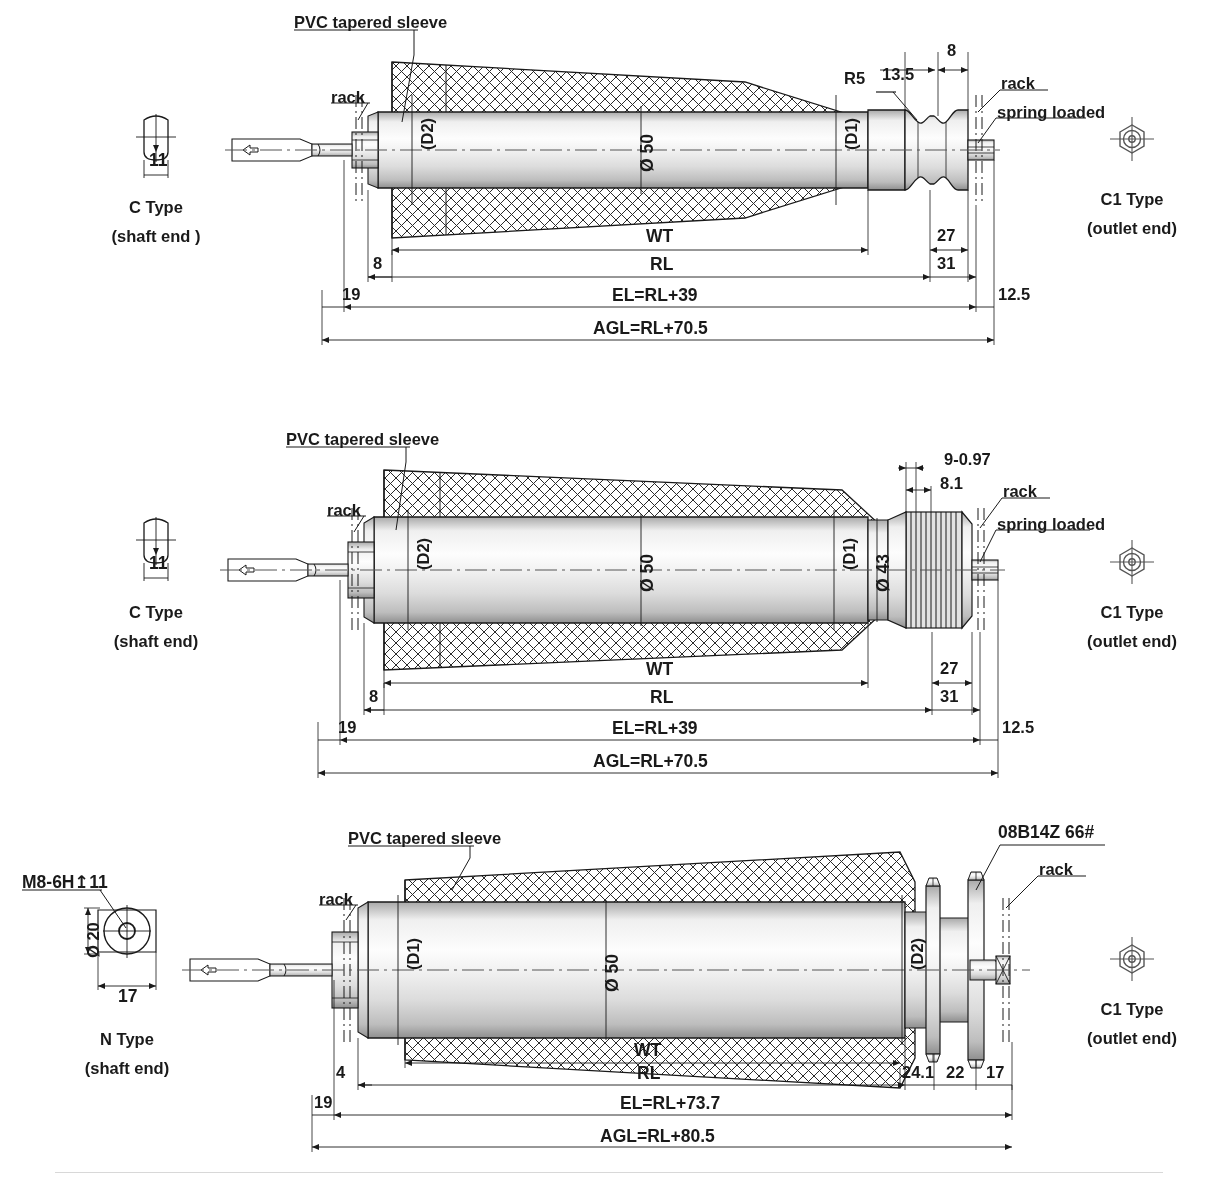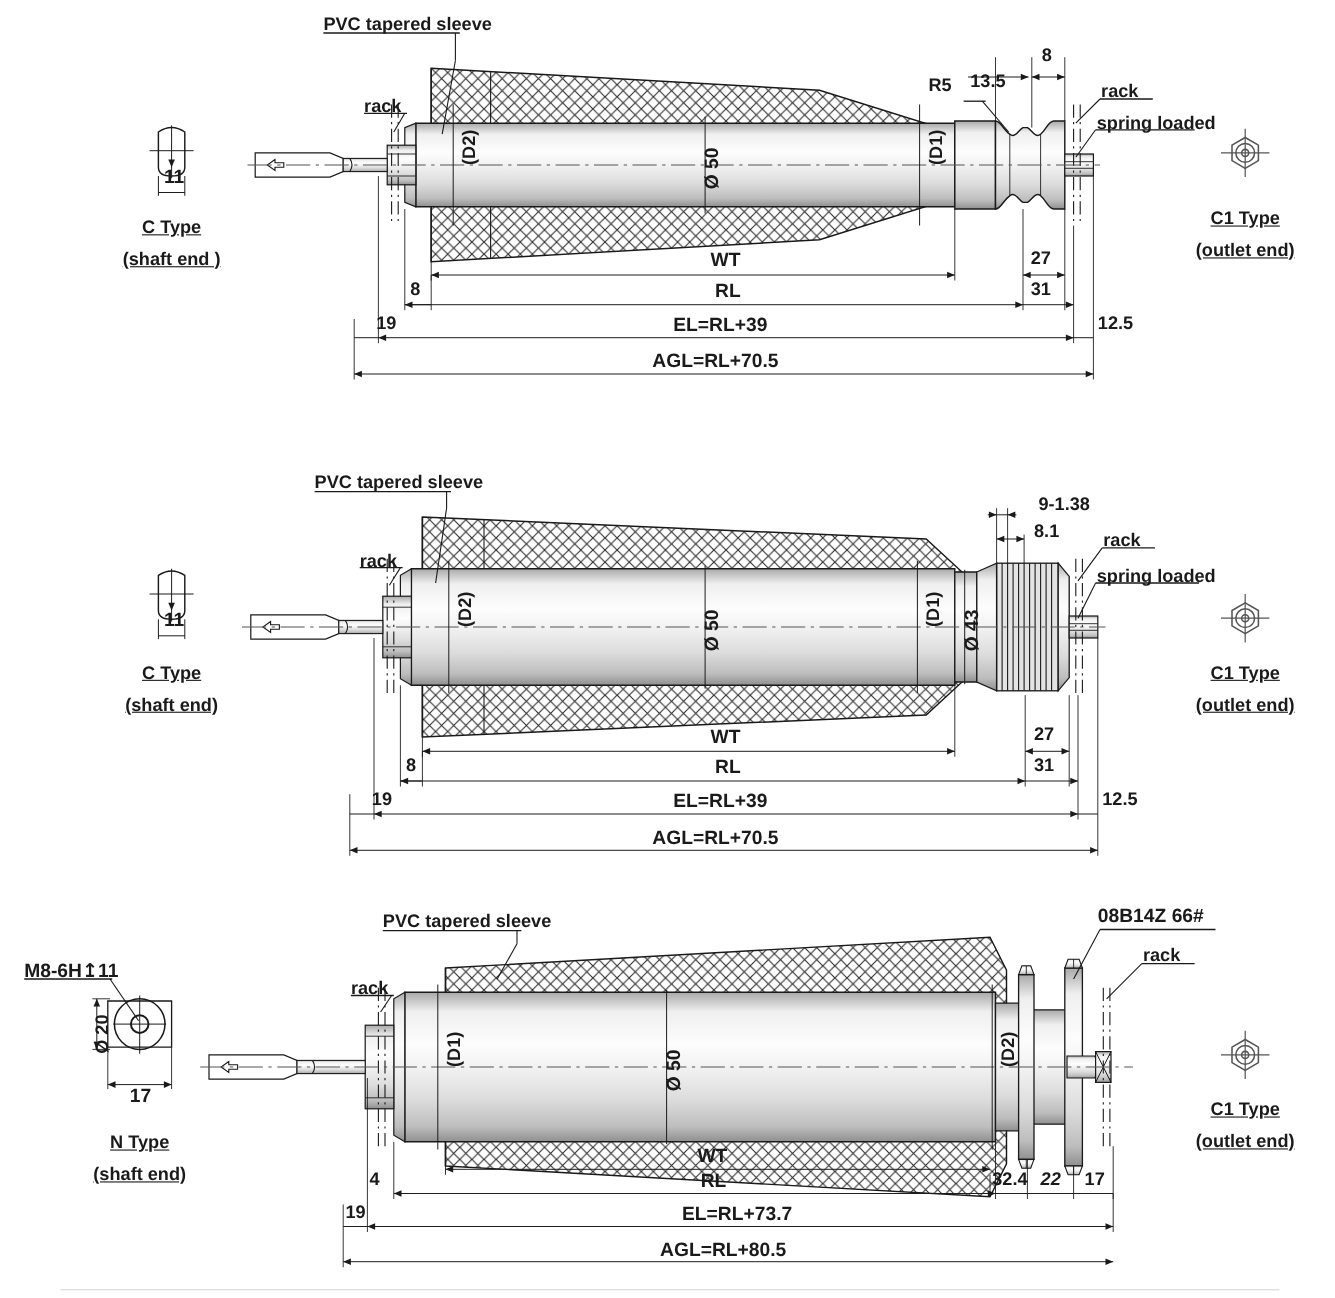--- a/index.html
+++ b/index.html
@@ -14,21 +14,21 @@
   #fig1{top:0;height:390px;}
   #fig2{top:390px;height:400px;}
   #fig3{top:790px;height:390px;}
 
   svg{display:block;overflow:visible;}
 
   .lbl{position:absolute;white-space:nowrap;font-weight:bold;}
   .t16{font-size:16.5px;}
   .t17{font-size:17.5px;}
   .vert{transform:rotate(-90deg);transform-origin:0 0;}
-  .ctr{text-align:center;text-decoration:underline;}
+  .ctr{text-align:center;}
   .footer-rule{
     position:absolute;left:55px;top:1172px;width:1108px;height:0;
     border-top:1px solid #d8d8d8;
   }
 </style>
 </head>
 <body>
 
 <div class="sheet">
 
@@ -338,21 +338,21 @@
       <circle cx="1132" cy="172" r="8.5" fill="none" stroke="#555" stroke-width="1.4"></circle>
       <circle cx="1132" cy="172" r="3.2" fill="none" stroke="#555" stroke-width="1.4"></circle>
       <line x1="1110" y1="172" x2="1154" y2="172" stroke="#555" stroke-width="1.1"></line>
       <line x1="1132" y1="150" x2="1132" y2="194" stroke="#555" stroke-width="1.1"></line>
     </svg>
 
     <div class="lbl t16" style="left:286px;top:40px;">PVC tapered sleeve</div>
     <div class="lbl t16" style="left:327px;top:111px;">rack</div>
     <div class="lbl t16" style="left:1003px;top:92px;">rack</div>
     <div class="lbl t16" style="left:997px;top:125px;">spring loaded</div>
-    <div class="lbl t16" style="left:944px;top:60px;">9-1.38</div>
+    <div class="lbl t16" style="left:944px;top:60px;">9-0.97</div>
     <div class="lbl t16" style="left:940px;top:84px;">8.1</div>
 
     <div class="lbl t16 vert" style="left:414px;top:180px;">(D2)</div>
     <div class="lbl t16 vert" style="left:840px;top:180px;">(D1)</div>
     <div class="lbl t17 vert" style="left:637px;top:202px;">Ø 50</div>
     <div class="lbl t17 vert" style="left:873px;top:202px;">Ø 43</div>
 
     <div class="lbl t17" style="left:646px;top:269px;">WT</div>
     <div class="lbl t17" style="left:650px;top:297px;">RL</div>
     <div class="lbl t16" style="left:369px;top:297px;">8</div>
@@ -513,22 +513,22 @@
     <div class="lbl t16" style="left:1039px;top:70px;">rack</div>
     <div class="lbl t17" style="left:998px;top:32px;">08B14Z 66#</div>
 
     <div class="lbl t16 vert" style="left:404px;top:180px;">(D1)</div>
     <div class="lbl t16 vert" style="left:908px;top:180px;">(D2)</div>
     <div class="lbl t17 vert" style="left:602px;top:202px;">Ø 50</div>
 
     <div class="lbl t17" style="left:634px;top:250px;">WT</div>
     <div class="lbl t17" style="left:637px;top:273px;">RL</div>
     <div class="lbl t16" style="left:336px;top:273px;">4</div>
-    <div class="lbl t16" style="left:902px;top:273px;">32.4</div>
-    <div class="lbl t16" style="left:946px;top:273px;font-style:italic;">22</div>
+    <div class="lbl t16" style="left:902px;top:273px;">24.1</div>
+    <div class="lbl t16" style="left:946px;top:273px;">22</div>
     <div class="lbl t16" style="left:986px;top:273px;">17</div>
     <div class="lbl t16" style="left:314px;top:303px;">19</div>
     <div class="lbl t17" style="left:620px;top:303px;">EL=RL+73.7</div>
     <div class="lbl t17" style="left:600px;top:336px;text-align:right;">AGL=RL+80.5</div>
 
     <div class="lbl t17" style="left:22px;top:82px;">M8-6H↥11</div>
     <div class="lbl t16 vert" style="left:84px;top:168px;">Ø 20</div>
     <div class="lbl t17" style="left:118px;top:196px;">17</div>
     <div class="lbl t16 ctr" style="left:77px;top:240px;width:100px;">N Type</div>
     <div class="lbl t16 ctr" style="left:72px;top:269px;width:110px;">(shaft end)</div>

